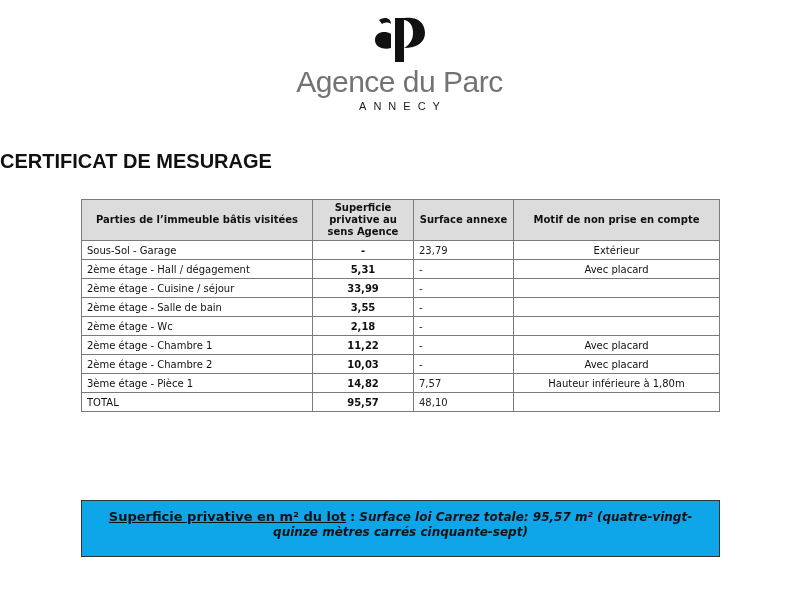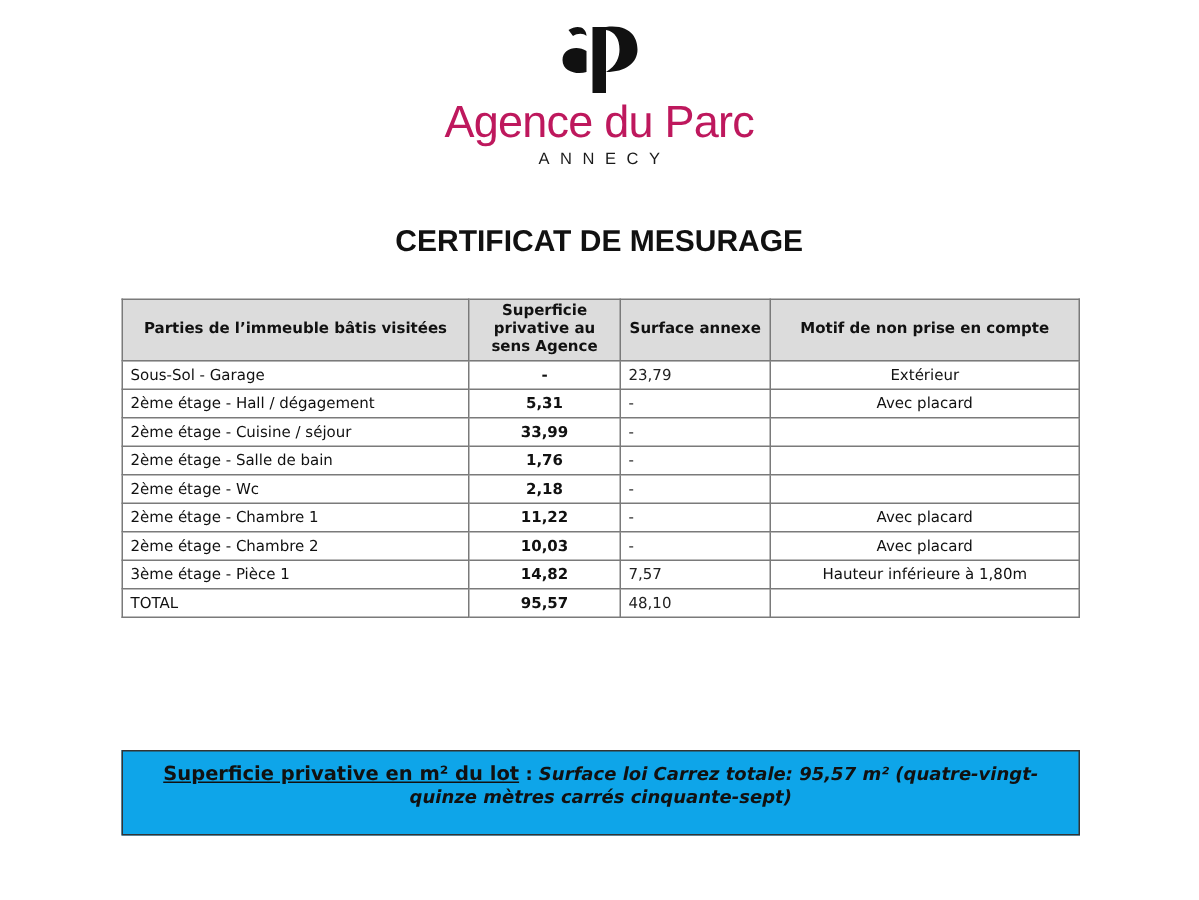--- a/index.html
+++ b/index.html
@@ -1,21 +1,21 @@
 <!DOCTYPE html>
 <html><head>
 <meta charset="utf-8">
 <style>
   html, body { margin: 0; padding: 0; background: #ffffff; }
   body { width: 799px; height: 600px; position: relative; overflow: hidden; font-family: "DejaVu Sans", sans-serif; color: #111; }
   .logo { position: absolute; left: 0; top: 14px; width: 799px; text-align: center; }
   .logo-mark { display: block; margin: 0 auto; width: 70px; height: 48px; }
-  .logo-name { font-family: "Liberation Sans", sans-serif; font-size: 30px; letter-spacing: -0.5px; color: #be185d; margin-top: 4px; line-height: 32px; font-weight: 300; }
+  .logo-name { font-family: "Liberation Sans", sans-serif; font-size: 30px; letter-spacing: -0.5px; color: #737373; margin-top: 4px; line-height: 32px; font-weight: 300; }
   .logo-city { font-family: "Liberation Sans", sans-serif; font-size: 11px; letter-spacing: 7px; color: #1a1a1a; margin-top: 2px; padding-left: 7px; }
-  .title { position: absolute; left: 0; top: 150px; width: 799px; text-align: center; font-family: "Liberation Sans", sans-serif; font-weight: bold; font-size: 20px; color: #111; }
+  .title { position: absolute; left: 0; top: 150px; width: 799px; font-family: "Liberation Sans", sans-serif; font-weight: bold; font-size: 20px; color: #111; }
   table.mes { position: absolute; left: 81px; top: 199px; width: 639px; border-collapse: collapse; font-family: "DejaVu Sans", sans-serif; font-size: 10px; }
   table.mes th, table.mes td { border: 1px solid #7a7a7a; padding: 0 5px; }
   table.mes th { background: #dcdcdc; font-weight: bold; font-size: 10px; height: 40px; text-align: center; line-height: 12px; }
   table.mes td { height: 18px; }
   table.mes tr.tall td { height: 30px; line-height: 12px; }
   td.c1 { text-align: left; width: 220px; }
   td.c2 { text-align: center; font-weight: bold; width: 90px; }
   td.c3 { text-align: left; width: 89px; color: #222; }
   td.c4 { text-align: center; width: 195px; }
   .summary { position: absolute; left: 81px; top: 500px; width: 637px; height: 55px; background: #0ea5e9; border: 1px solid #333; font-family: "DejaVu Sans", sans-serif; }
@@ -65,21 +65,21 @@
       <td class="c4">Avec placard</td>
     </tr>
     <tr>
       <td class="c1">2ème étage - Cuisine / séjour</td>
       <td class="c2">33,99</td>
       <td class="c3">-</td>
       <td class="c4"></td>
     </tr>
     <tr>
       <td class="c1">2ème étage - Salle de bain</td>
-      <td class="c2">1,76</td>
+      <td class="c2">3,55</td>
       <td class="c3">-</td>
       <td class="c4"></td>
     </tr>
     <tr>
       <td class="c1">2ème étage - Wc</td>
       <td class="c2">2,18</td>
       <td class="c3">-</td>
       <td class="c4"></td>
     </tr>
     <tr>

